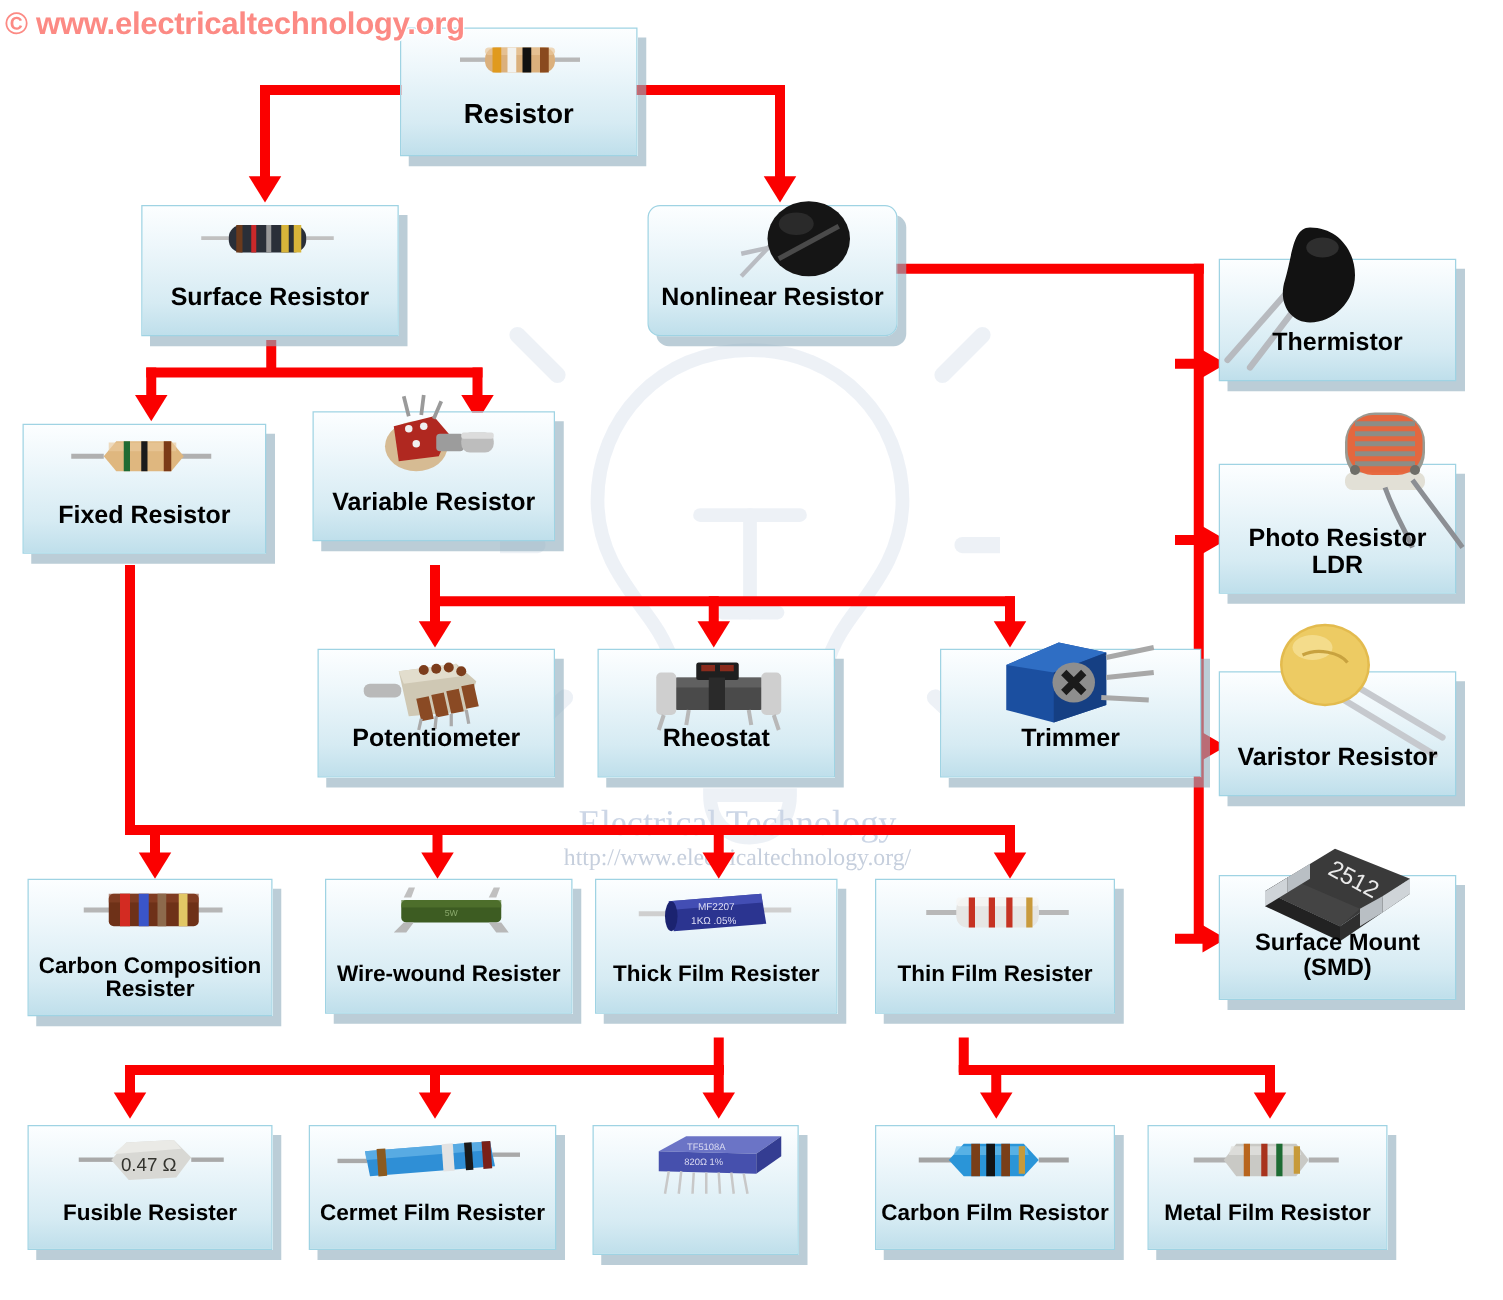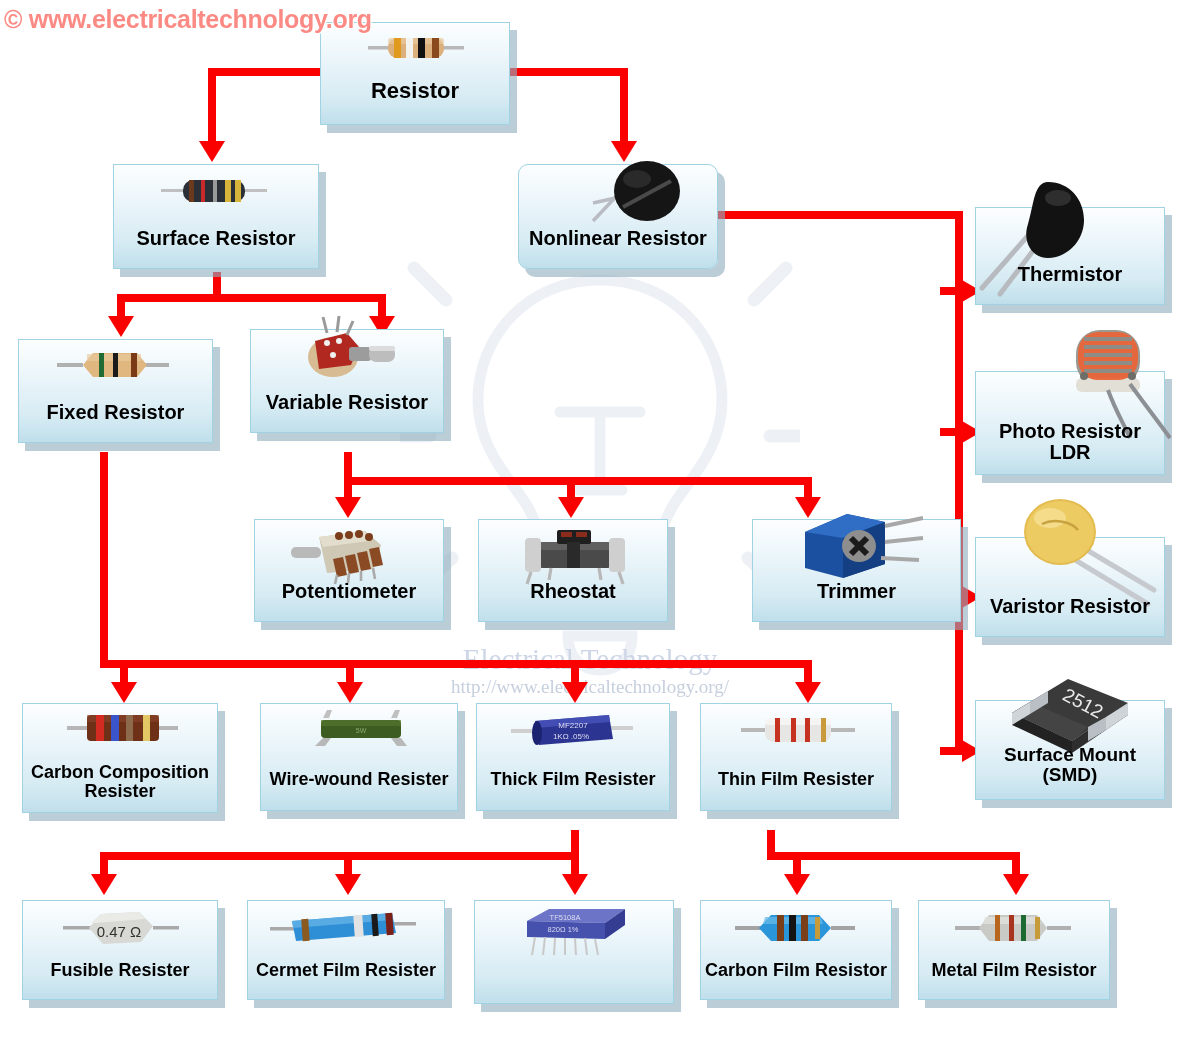--- a/index.html
+++ b/index.html
@@ -462,21 +462,21 @@
       <rect x="34" y="14" width="7" height="22" fill="#8a5a20" transform="rotate(-4 37 25)"></rect>
       <rect x="86" y="10" width="9" height="22" fill="#e3e3e3" transform="rotate(-4 90 21)"></rect>
       <rect x="104" y="9" width="6" height="22" fill="#1a1a1a" transform="rotate(-4 107 20)"></rect>
       <rect x="118" y="8" width="7" height="22" fill="#7a2018" transform="rotate(-4 121 19)"></rect>
     </svg>
     <div class="label" style="bottom:20px;font-size:18px;">
       <span class="main">Cermet Film Resister</span>
     </div>
   </div>
 
-  <div class="node" style="left:474px;top:900px;width:200px;height:104px;">
+  <div class="node" style="left:474px;top:900px;width:165px;height:104px;">
     <svg class="art" style="left:38px;top:4px;width:124px;height:52px;" viewBox="0 0 124 52">
       <path d="M14 16 L36 4 L112 4 L92 18 Z" fill="#6b74c6"></path>
       <path d="M14 16 L92 18 L92 34 L14 32 Z" fill="#4650ad"></path>
       <path d="M92 18 L112 4 L112 20 L92 34 Z" fill="#343d92"></path>
       <g stroke="#c8c8c8" stroke-width="2">
         <path d="M22 32 L19 50"></path>
           <path d="M32 32 L30 50"></path>
           <path d="M42 33 L41 50"></path>
         <path d="M52 33 L52 50"></path>
           <path d="M62 33 L63 50"></path>

